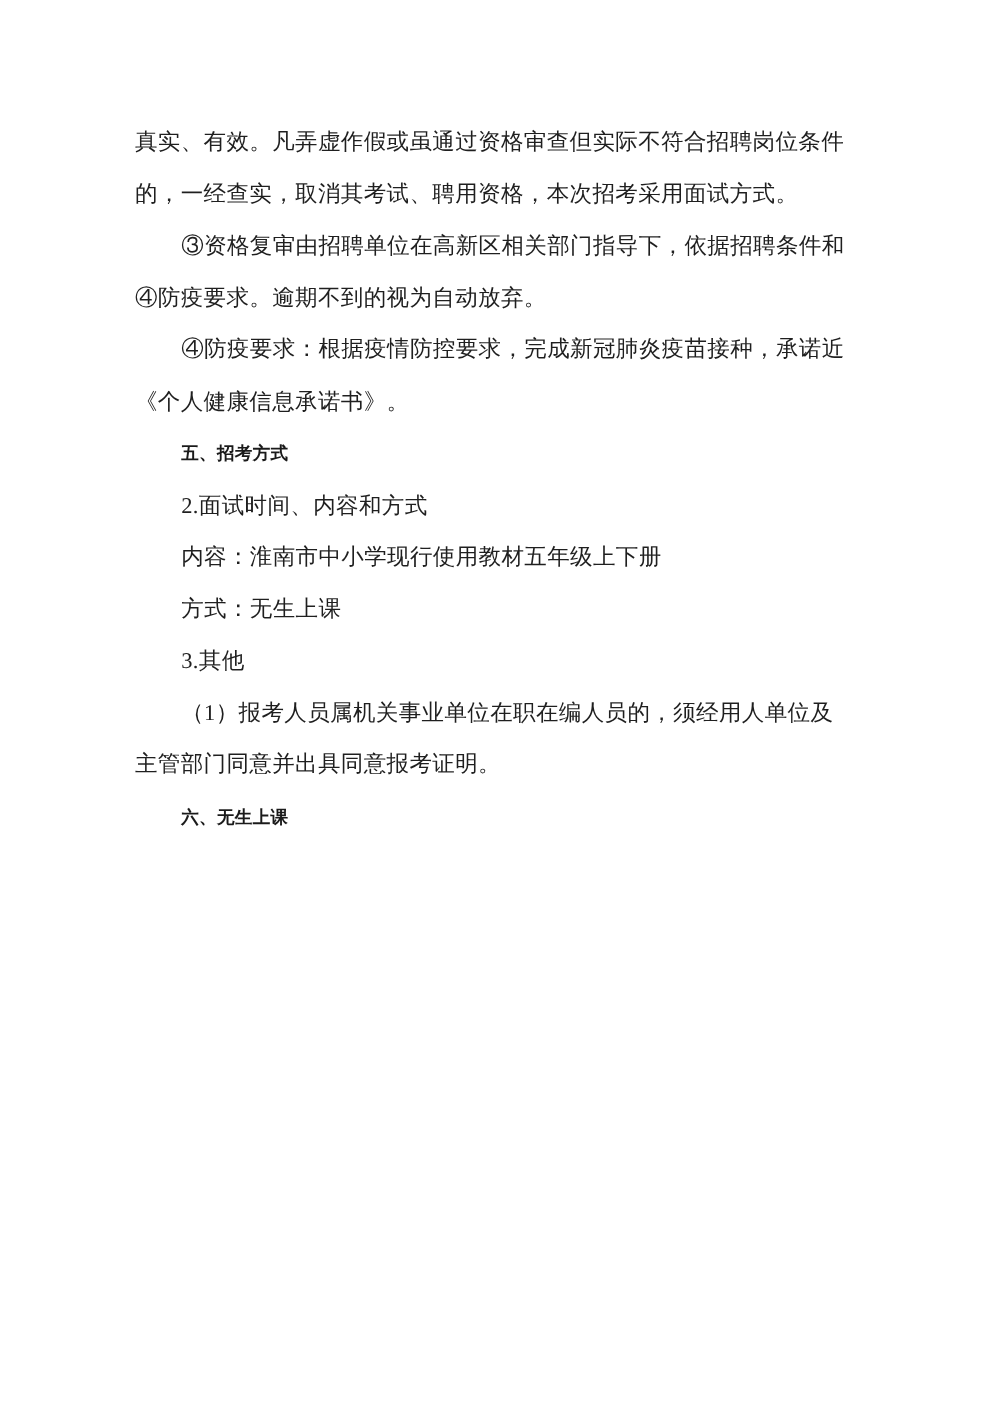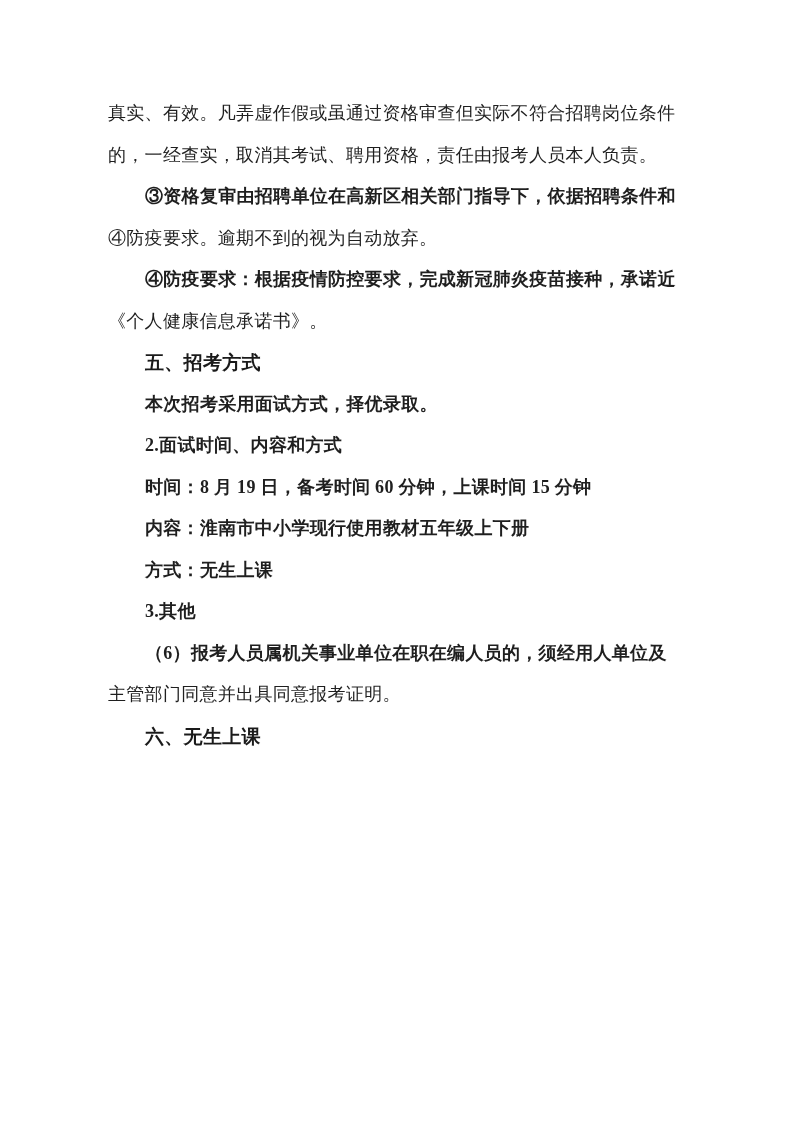--- a/index.html
+++ b/index.html
@@ -29,68 +29,61 @@
   .line {
     height: 41.5px;
     line-height: 41.5px;
     font-size: 18px;
     white-space: nowrap;
     letter-spacing: 0.3px;
     text-align: left;
   }
   .line.indent {
     padding-left: 37px;
-    font-weight: bold;
   }
   .para.heading .line {
     font-family: "Liberation Sans", "DejaVu Sans", sans-serif;
     font-weight: bold;
-    font-size: 19px;
+    font-size: 14px;
     color: #1a1a1a;
   }
 </style>
 </head>
 <body>
 
 <div class="page">
   <div class="doc">
       <div class="para body">
         <div class="line fill">真实、有效。凡弄虚作假或虽通过资格审查但实际不符合招聘岗位条件</div>
-        <div class="line">的，一经查实，取消其考试、聘用资格，责任由报考人员本人负责。</div>
+        <div class="line">的，一经查实，取消其考试、聘用资格，本次招考采用面试方式。</div>
       </div>
       <div class="para body">
         <div class="line indent fill">③资格复审由招聘单位在高新区相关部门指导下，依据招聘条件和</div>
         <div class="line">④防疫要求。逾期不到的视为自动放弃。</div>
       </div>
       <div class="para body">
         <div class="line indent fill">④防疫要求：根据疫情防控要求，完成新冠肺炎疫苗接种，承诺近</div>
         <div class="line">《个人健康信息承诺书》。</div>
       </div>
       <div class="para heading">
         <div class="line indent">五、招考方式</div>
       </div>
       <div class="para body">
-        <div class="line indent">本次招考采用面试方式，择优录取。</div>
-      </div>
-      <div class="para body">
         <div class="line indent">2.面试时间、内容和方式</div>
-      </div>
-      <div class="para body">
-        <div class="line indent">时间：8 月 19 日，备考时间 60 分钟，上课时间 15 分钟</div>
       </div>
       <div class="para body">
         <div class="line indent">内容：淮南市中小学现行使用教材五年级上下册</div>
       </div>
       <div class="para body">
         <div class="line indent">方式：无生上课</div>
       </div>
       <div class="para body">
         <div class="line indent">3.其他</div>
       </div>
       <div class="para body">
-        <div class="line indent fill">（6）报考人员属机关事业单位在职在编人员的，须经用人单位及</div>
+        <div class="line indent fill">（1）报考人员属机关事业单位在职在编人员的，须经用人单位及</div>
         <div class="line">主管部门同意并出具同意报考证明。</div>
       </div>
       <div class="para heading">
         <div class="line indent">六、无生上课</div>
       </div>
     </div>
 </div>
 
 </body></html>

